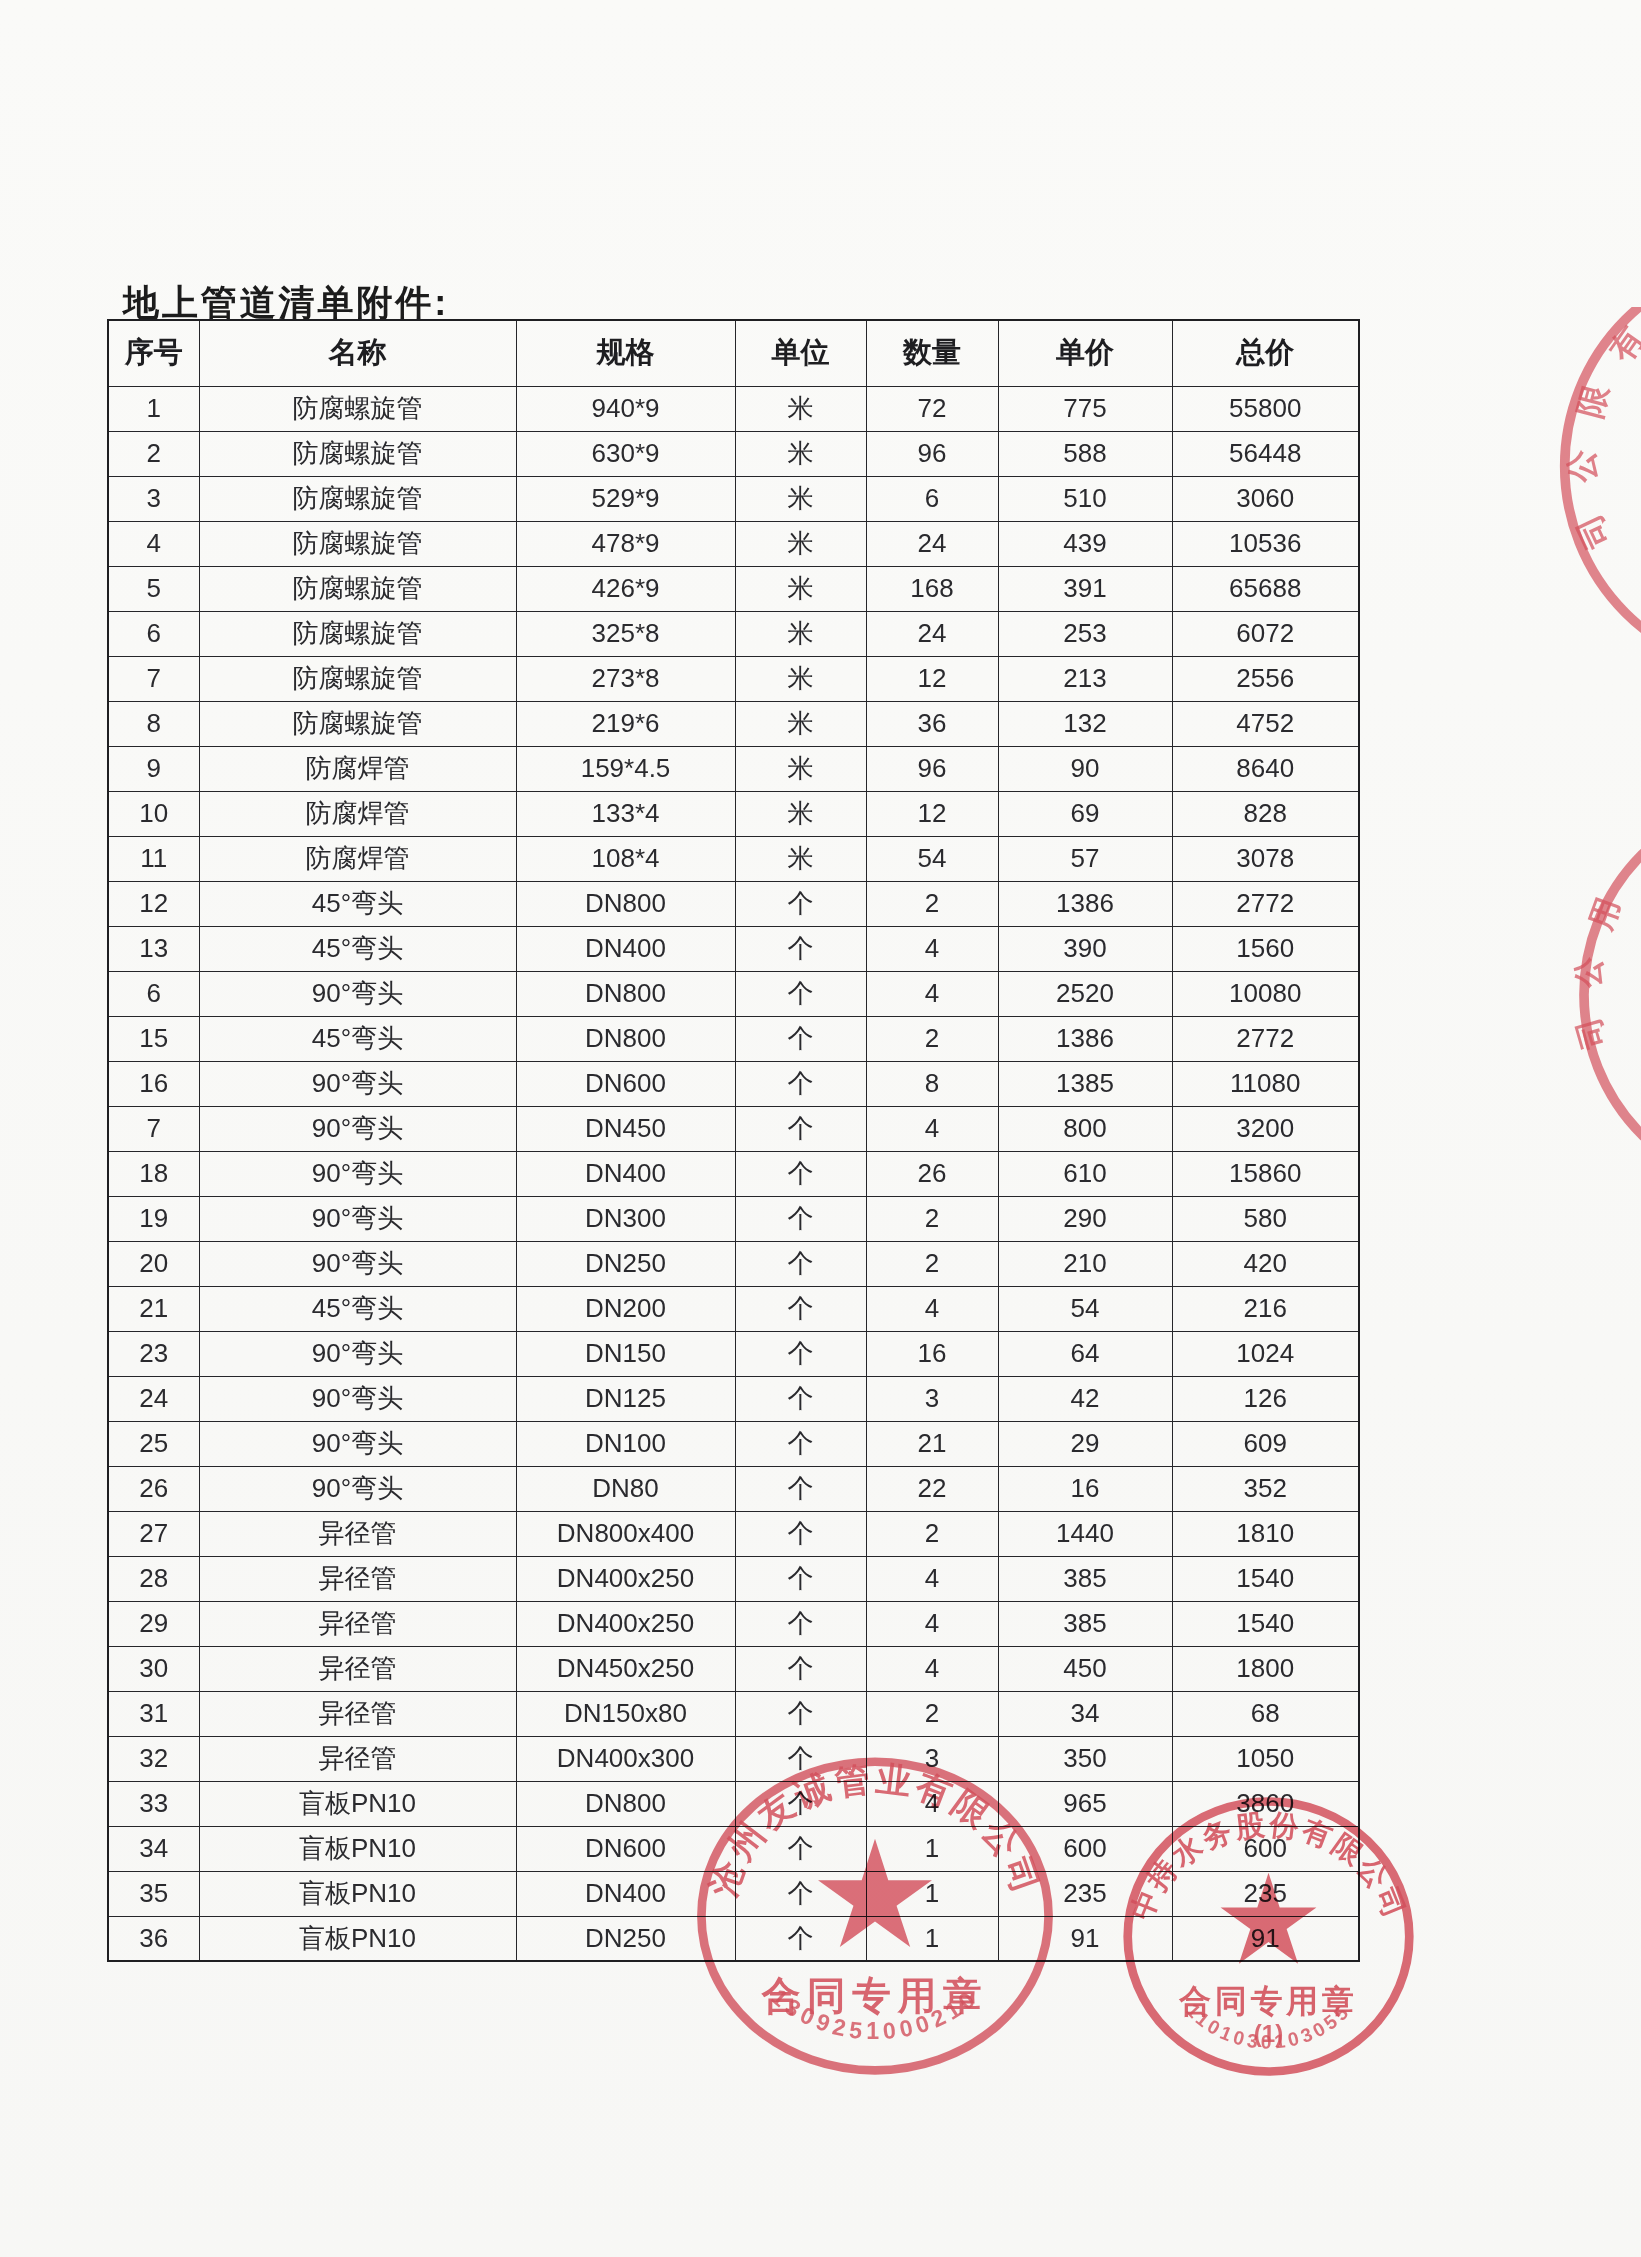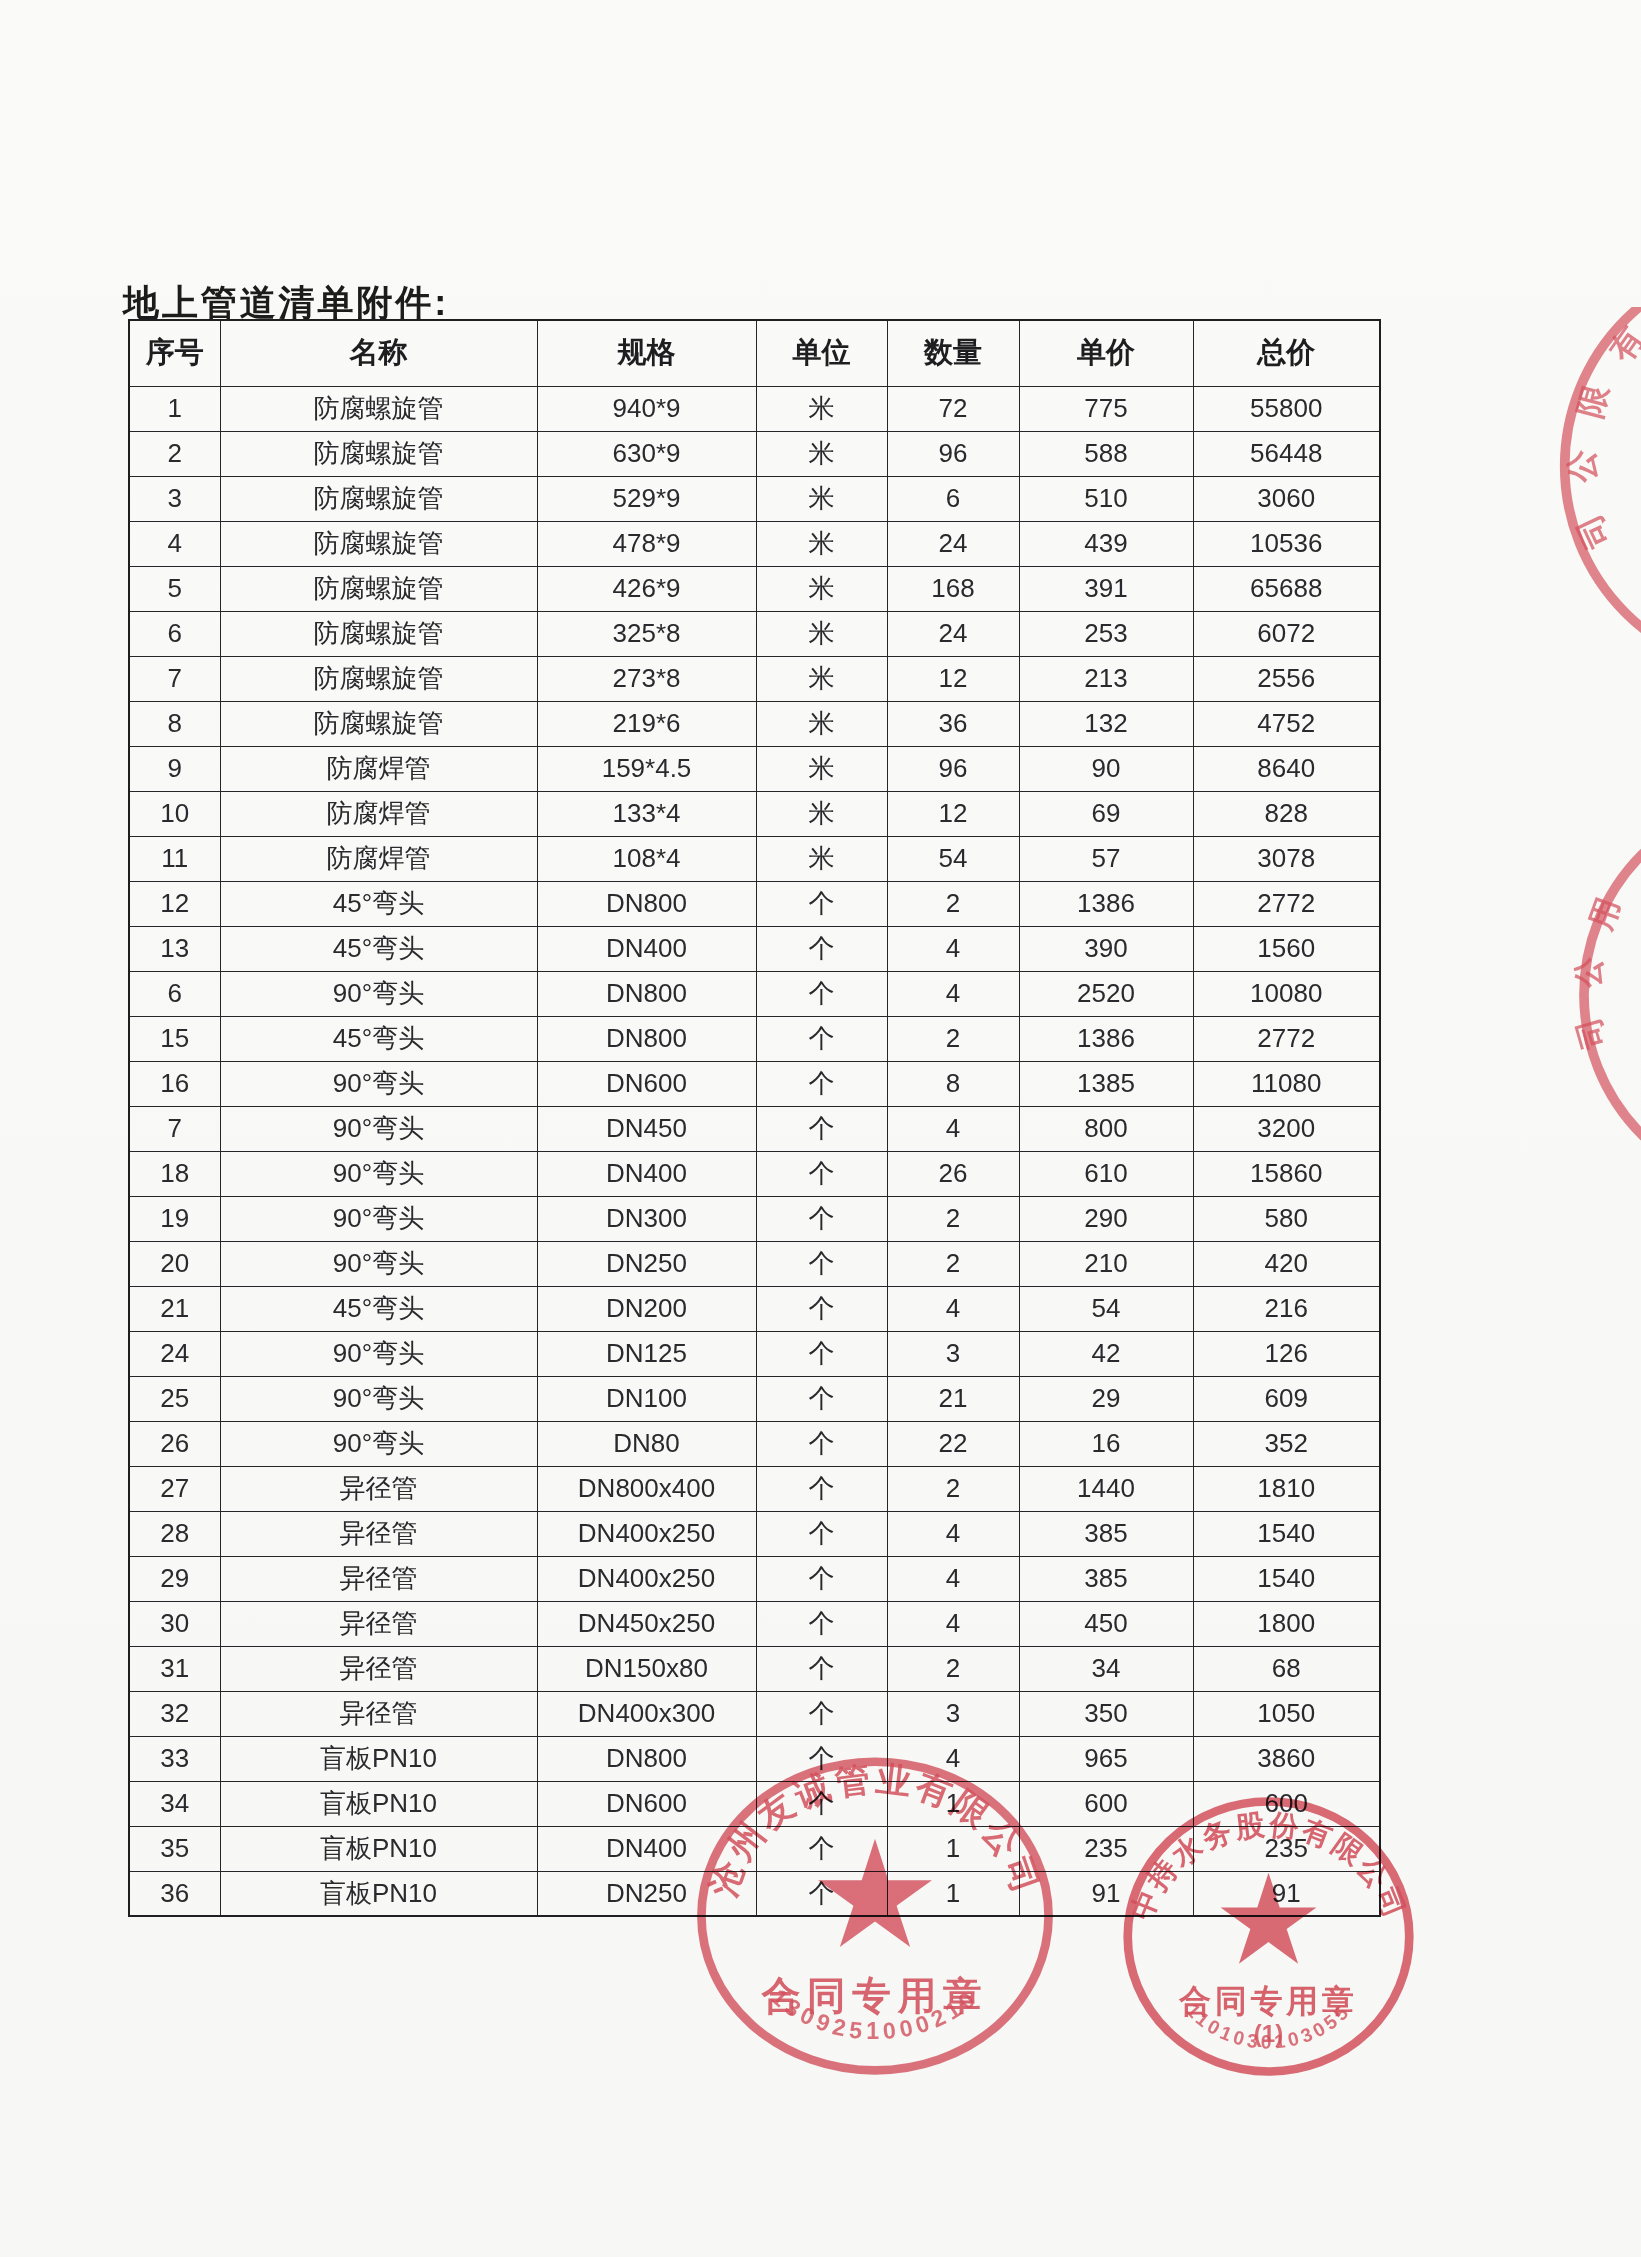--- a/index.html
+++ b/index.html
@@ -8,21 +8,21 @@
     background:#f9f9f7;
     font-family:"Liberation Sans","DejaVu Sans",sans-serif;
     color:#222;
   }
   .page{position:absolute;inset:0;background:linear-gradient(180deg,#fafaf8 0%,#f8f8f6 60%,#f7f7f5 100%);}
   .title{
     position:absolute;left:123px;top:243px;
     font-size:36px;font-weight:700;letter-spacing:2.9px;color:#1c1c1c;margin-top:36px;
   }
   table.sheet{
-    position:absolute;left:128px;top:319px;width:1251px;
+    position:absolute;left:107px;top:319px;width:1251px;
     border-collapse:collapse;table-layout:fixed;
     border:2.9px solid #1f1f22;
   }
   table.sheet th,table.sheet td{
     border:1.9px solid #26262a;
     text-align:center;vertical-align:middle;
     padding:0;overflow:hidden;white-space:nowrap;
     color:#2a2a2e;
   }
   table.sheet thead tr{height:66px;}
@@ -247,20 +247,29 @@
         <tr>
           <td>21</td>
           <td>45°弯头</td>
           <td>DN200</td>
           <td>个</td>
           <td>4</td>
           <td>54</td>
           <td>216</td>
         </tr>
         <tr>
+          <td>23</td>
+          <td>90°弯头</td>
+          <td>DN150</td>
+          <td>个</td>
+          <td>16</td>
+          <td>64</td>
+          <td>1024</td>
+        </tr>
+        <tr>
           <td>24</td>
           <td>90°弯头</td>
           <td>DN125</td>
           <td>个</td>
           <td>3</td>
           <td>42</td>
           <td>126</td>
         </tr>
         <tr>
           <td>25</td>

